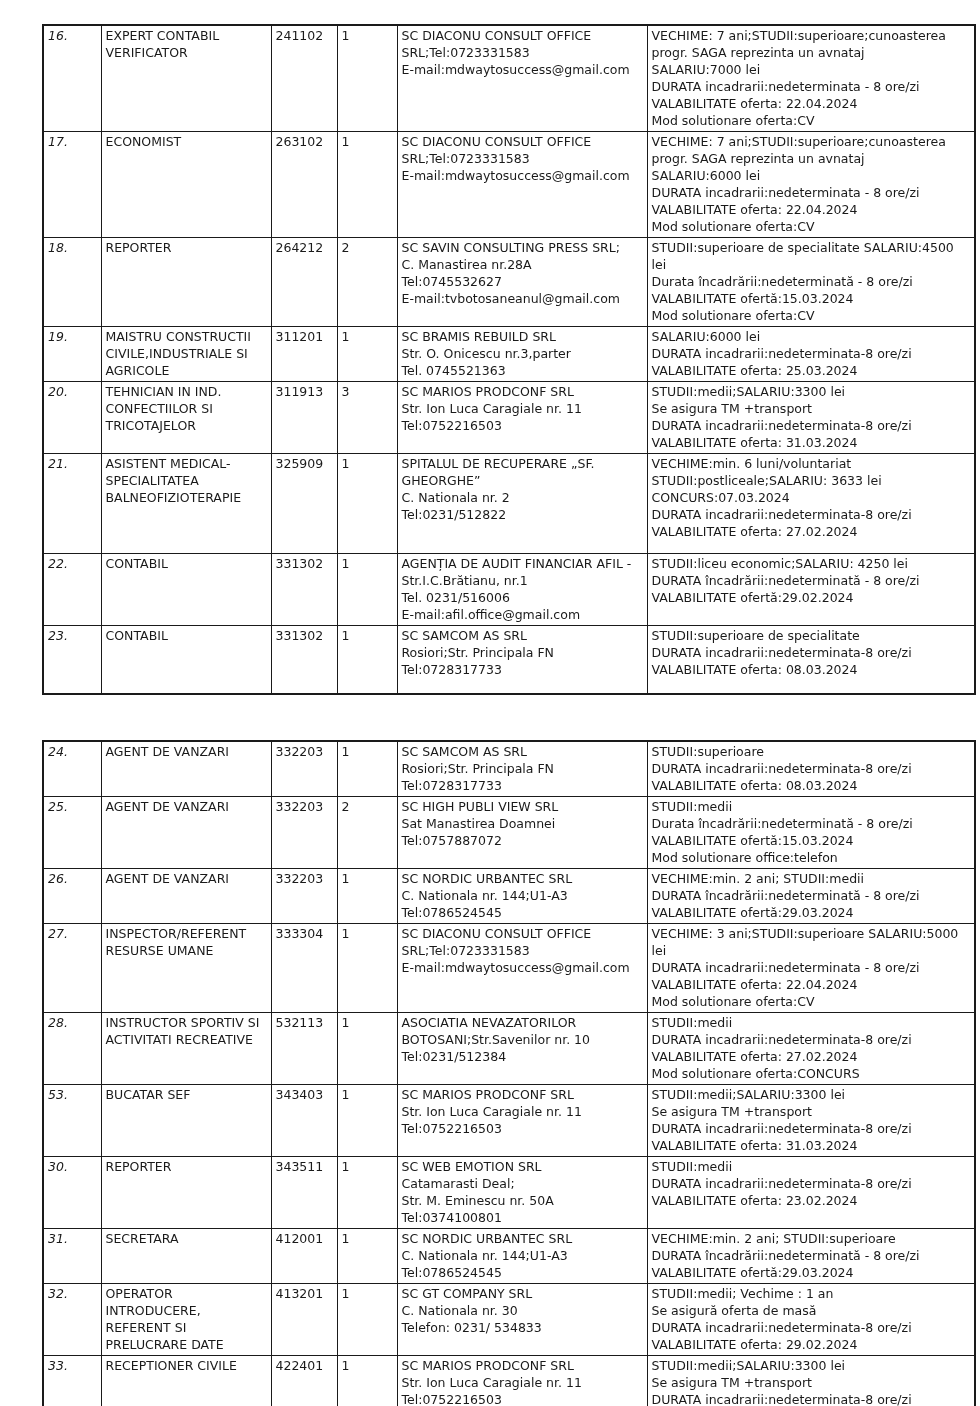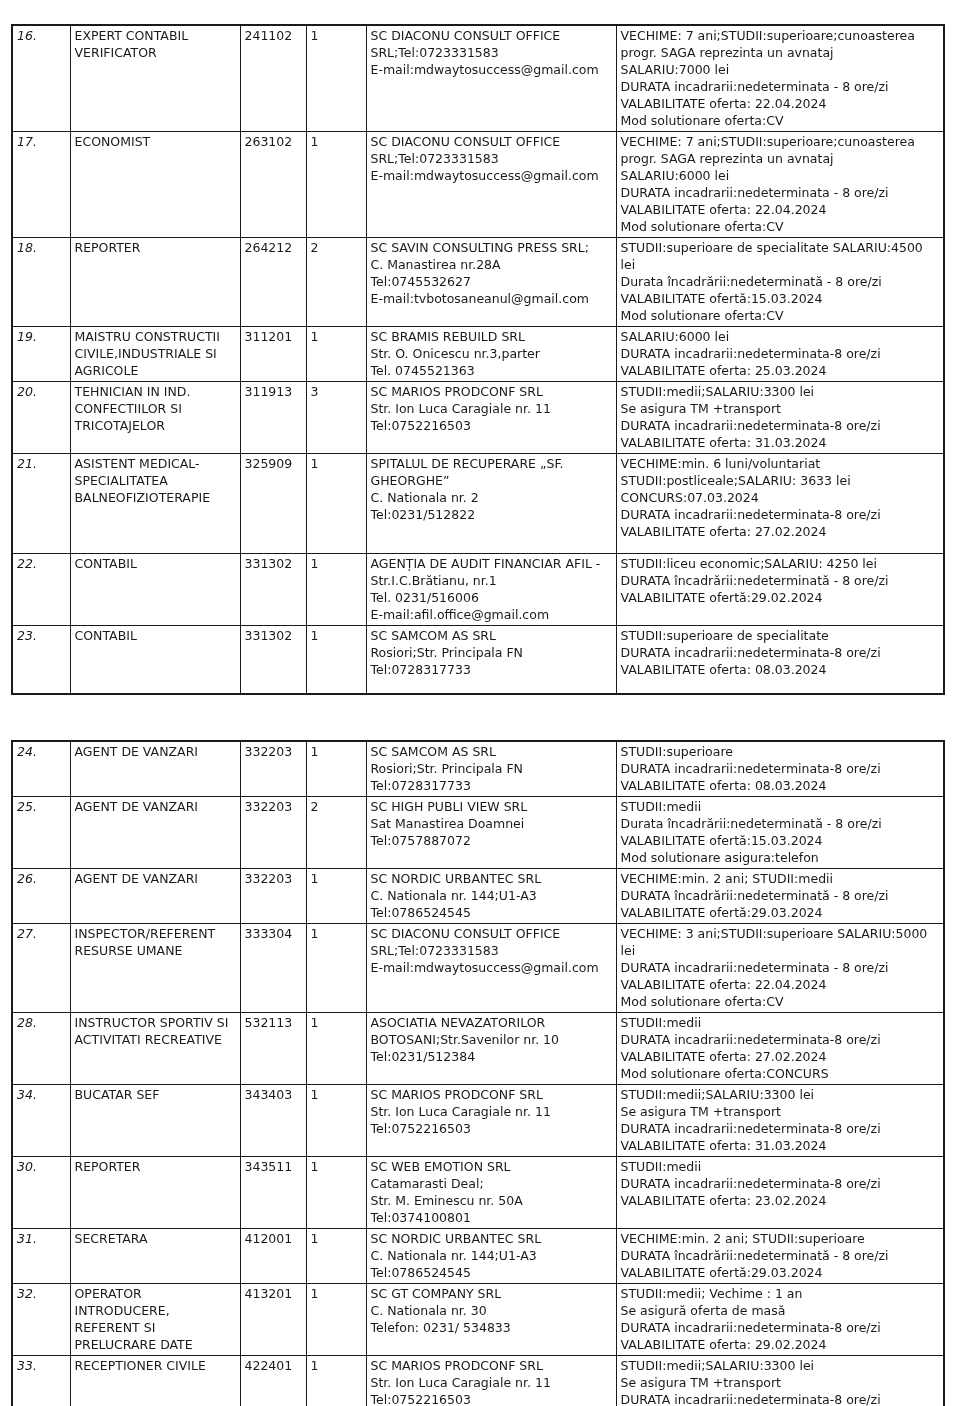--- a/index.html
+++ b/index.html
@@ -4,21 +4,21 @@
 <style>
   html, body {
     margin: 0;
     padding: 0;
     background: #ffffff;
   }
   .page {
     width: 980px;
     height: 1406px;
     box-sizing: border-box;
-    padding: 24px 24px 0 11px;
+    padding: 24px 24px 0 42px;
     background: #ffffff;
     font-family: "DejaVu Sans", "Liberation Sans", sans-serif;
     color: #1a1a1a;
   }
   table.offers {
     border-collapse: collapse;
     table-layout: fixed;
     width: 932px;
     border: 2px solid #1a1a1a;
     font-size: 12.5px;
@@ -262,21 +262,21 @@
     <td class="cell-count">2</td>
     <td class="cell-company">
             <div class="line">SC HIGH PUBLI VIEW SRL</div>
             <div class="line">Sat Manastirea Doamnei</div>
             <div class="line">Tel:0757887072</div>
           </td>
     <td class="cell-details">
             <div class="line">STUDII:medii</div>
             <div class="line">Durata încadrării:nedeterminată - 8 ore/zi</div>
             <div class="line">VALABILITATE ofertă:15.03.2024</div>
-            <div class="line">Mod solutionare asigura:telefon</div>
+            <div class="line">Mod solutionare office:telefon</div>
           </td>
   </tr>
         <tr>
     <td class="cell-no">26.</td>
     <td class="cell-title">
             <div class="line">AGENT DE VANZARI</div>
           </td>
     <td class="cell-code">332203</td>
     <td class="cell-count">1</td>
     <td class="cell-company">
@@ -325,21 +325,21 @@
             <div class="line">Tel:0231/512384</div>
           </td>
     <td class="cell-details">
             <div class="line">STUDII:medii</div>
             <div class="line">DURATA incadrarii:nedeterminata-8 ore/zi</div>
             <div class="line">VALABILITATE oferta: 27.02.2024</div>
             <div class="line">Mod solutionare oferta:CONCURS</div>
           </td>
   </tr>
         <tr>
-    <td class="cell-no">34.</td>
+    <td class="cell-no">53.</td>
     <td class="cell-title">
             <div class="line">BUCATAR SEF</div>
           </td>
     <td class="cell-code">343403</td>
     <td class="cell-count">1</td>
     <td class="cell-company">
             <div class="line">SC MARIOS PRODCONF SRL</div>
             <div class="line">Str. Ion Luca Caragiale nr. 11</div>
             <div class="line">Tel:0752216503</div>
           </td>

